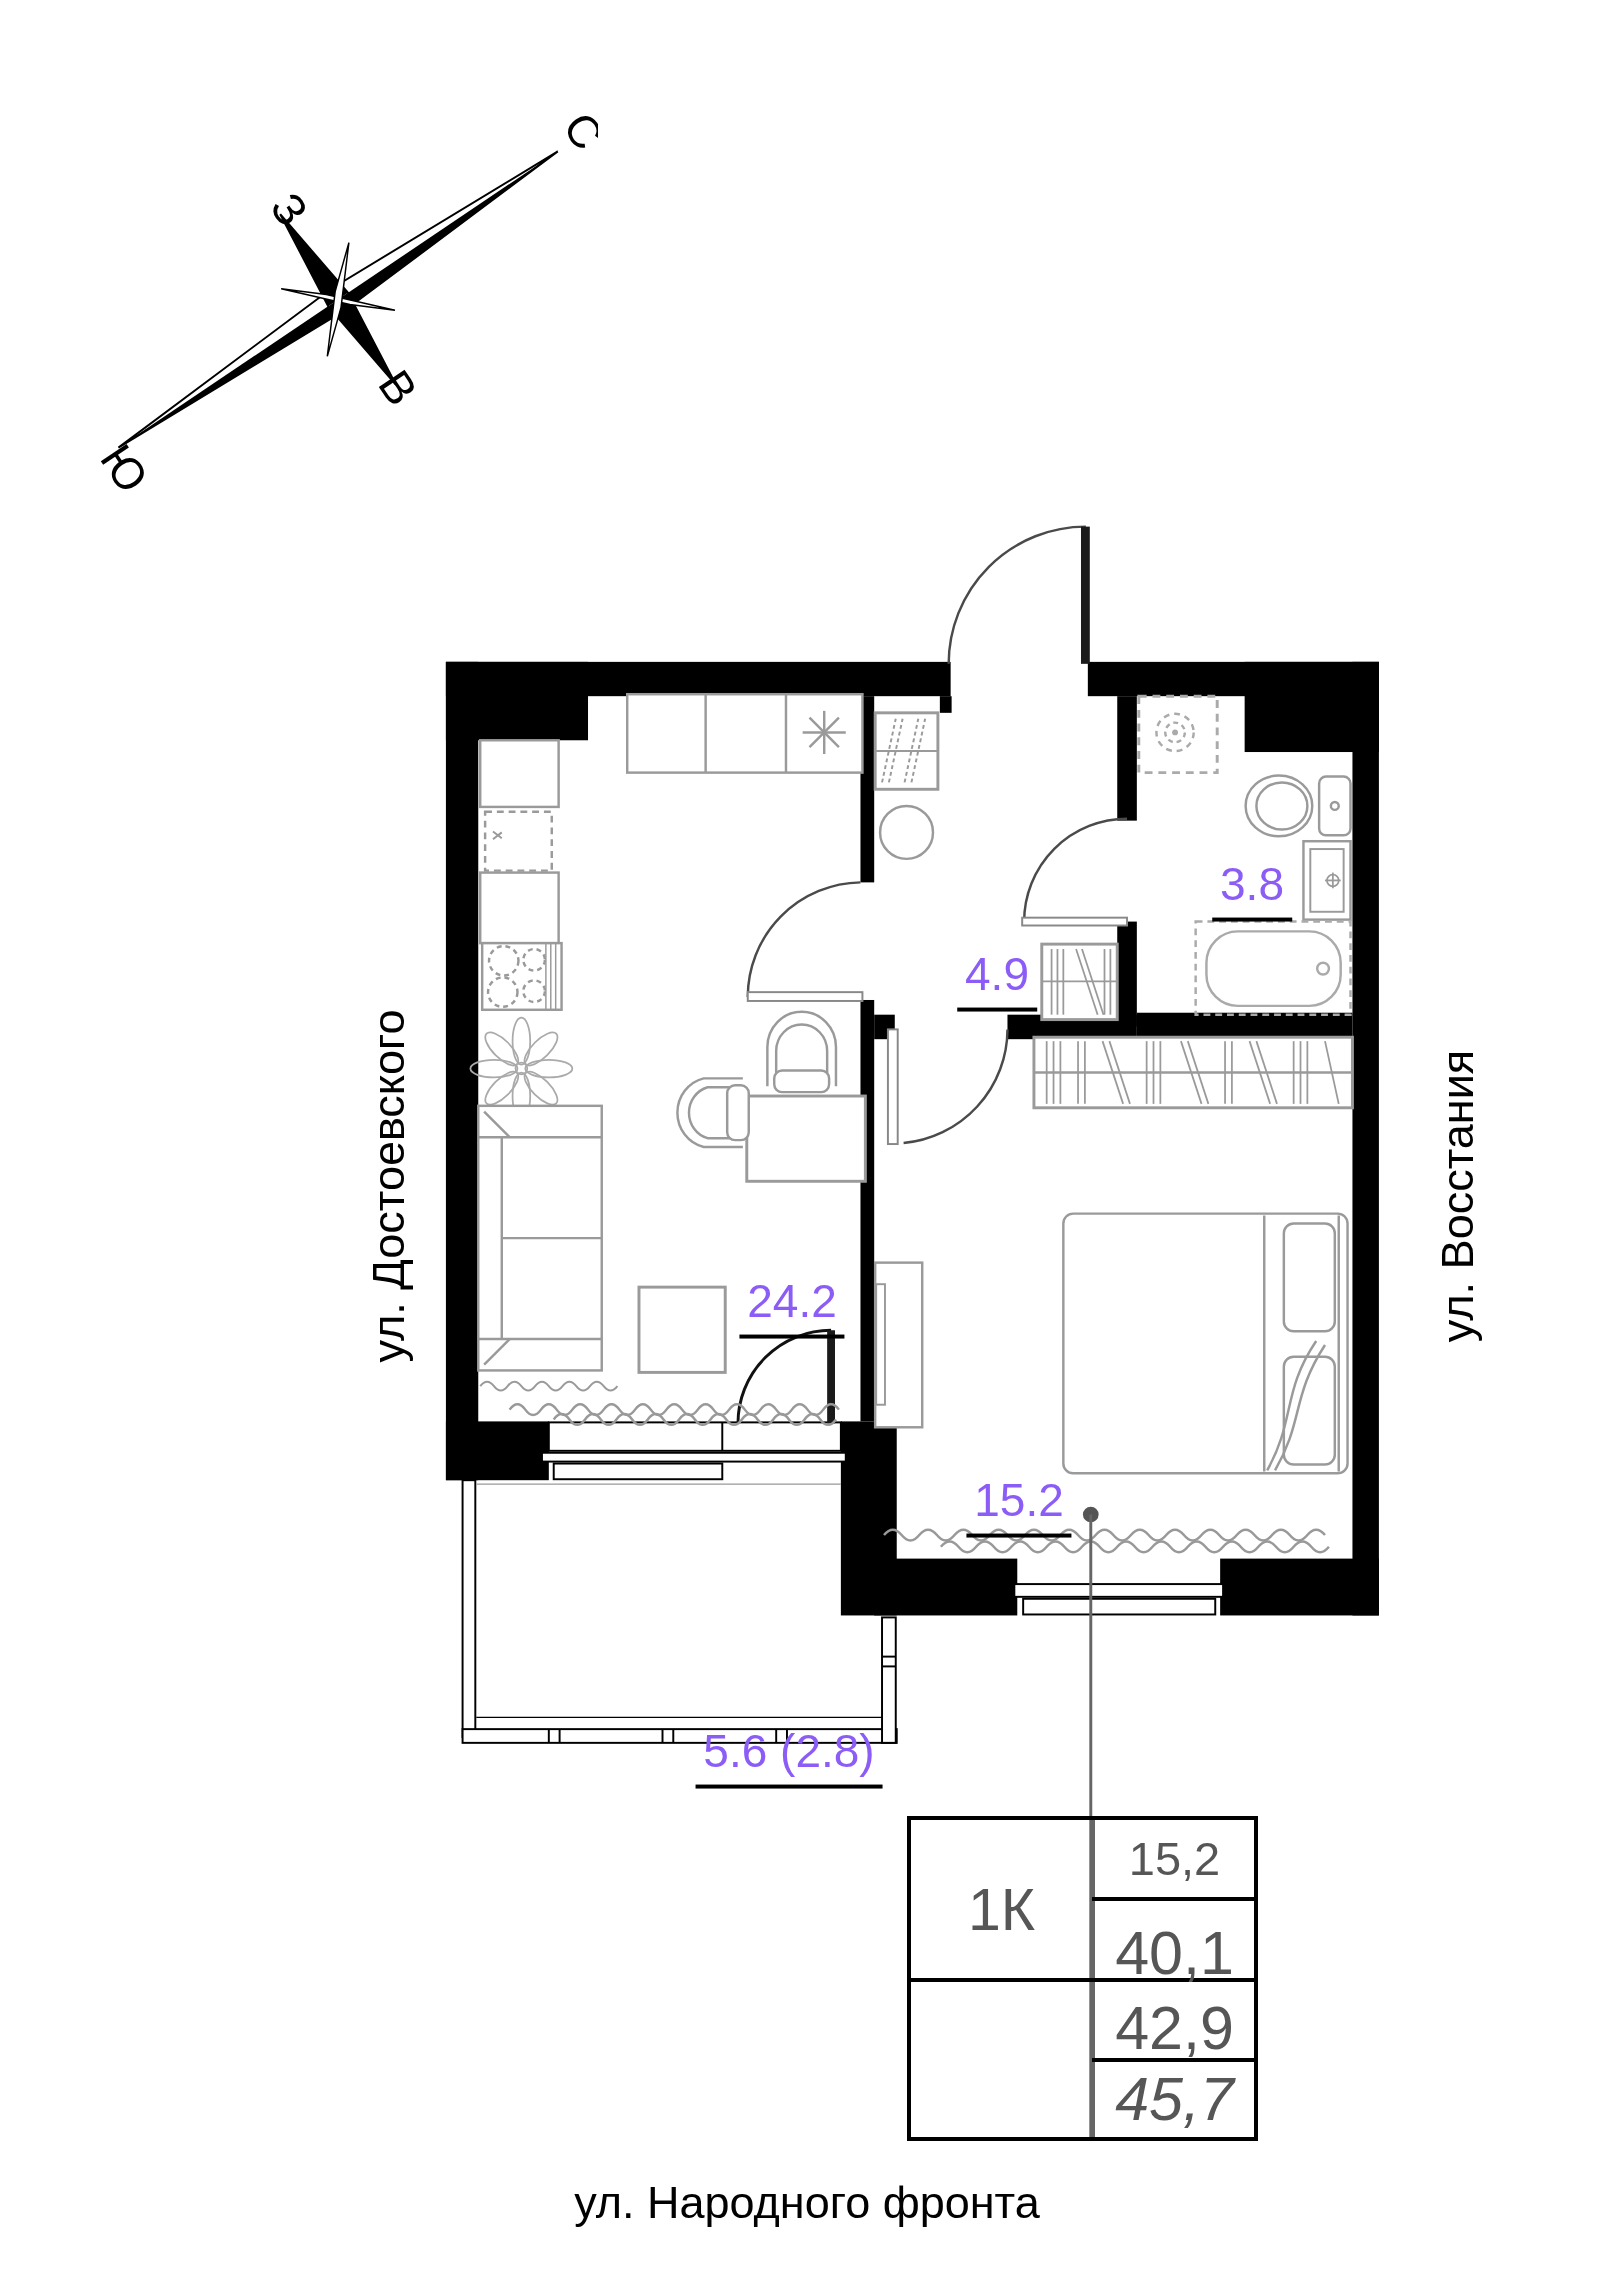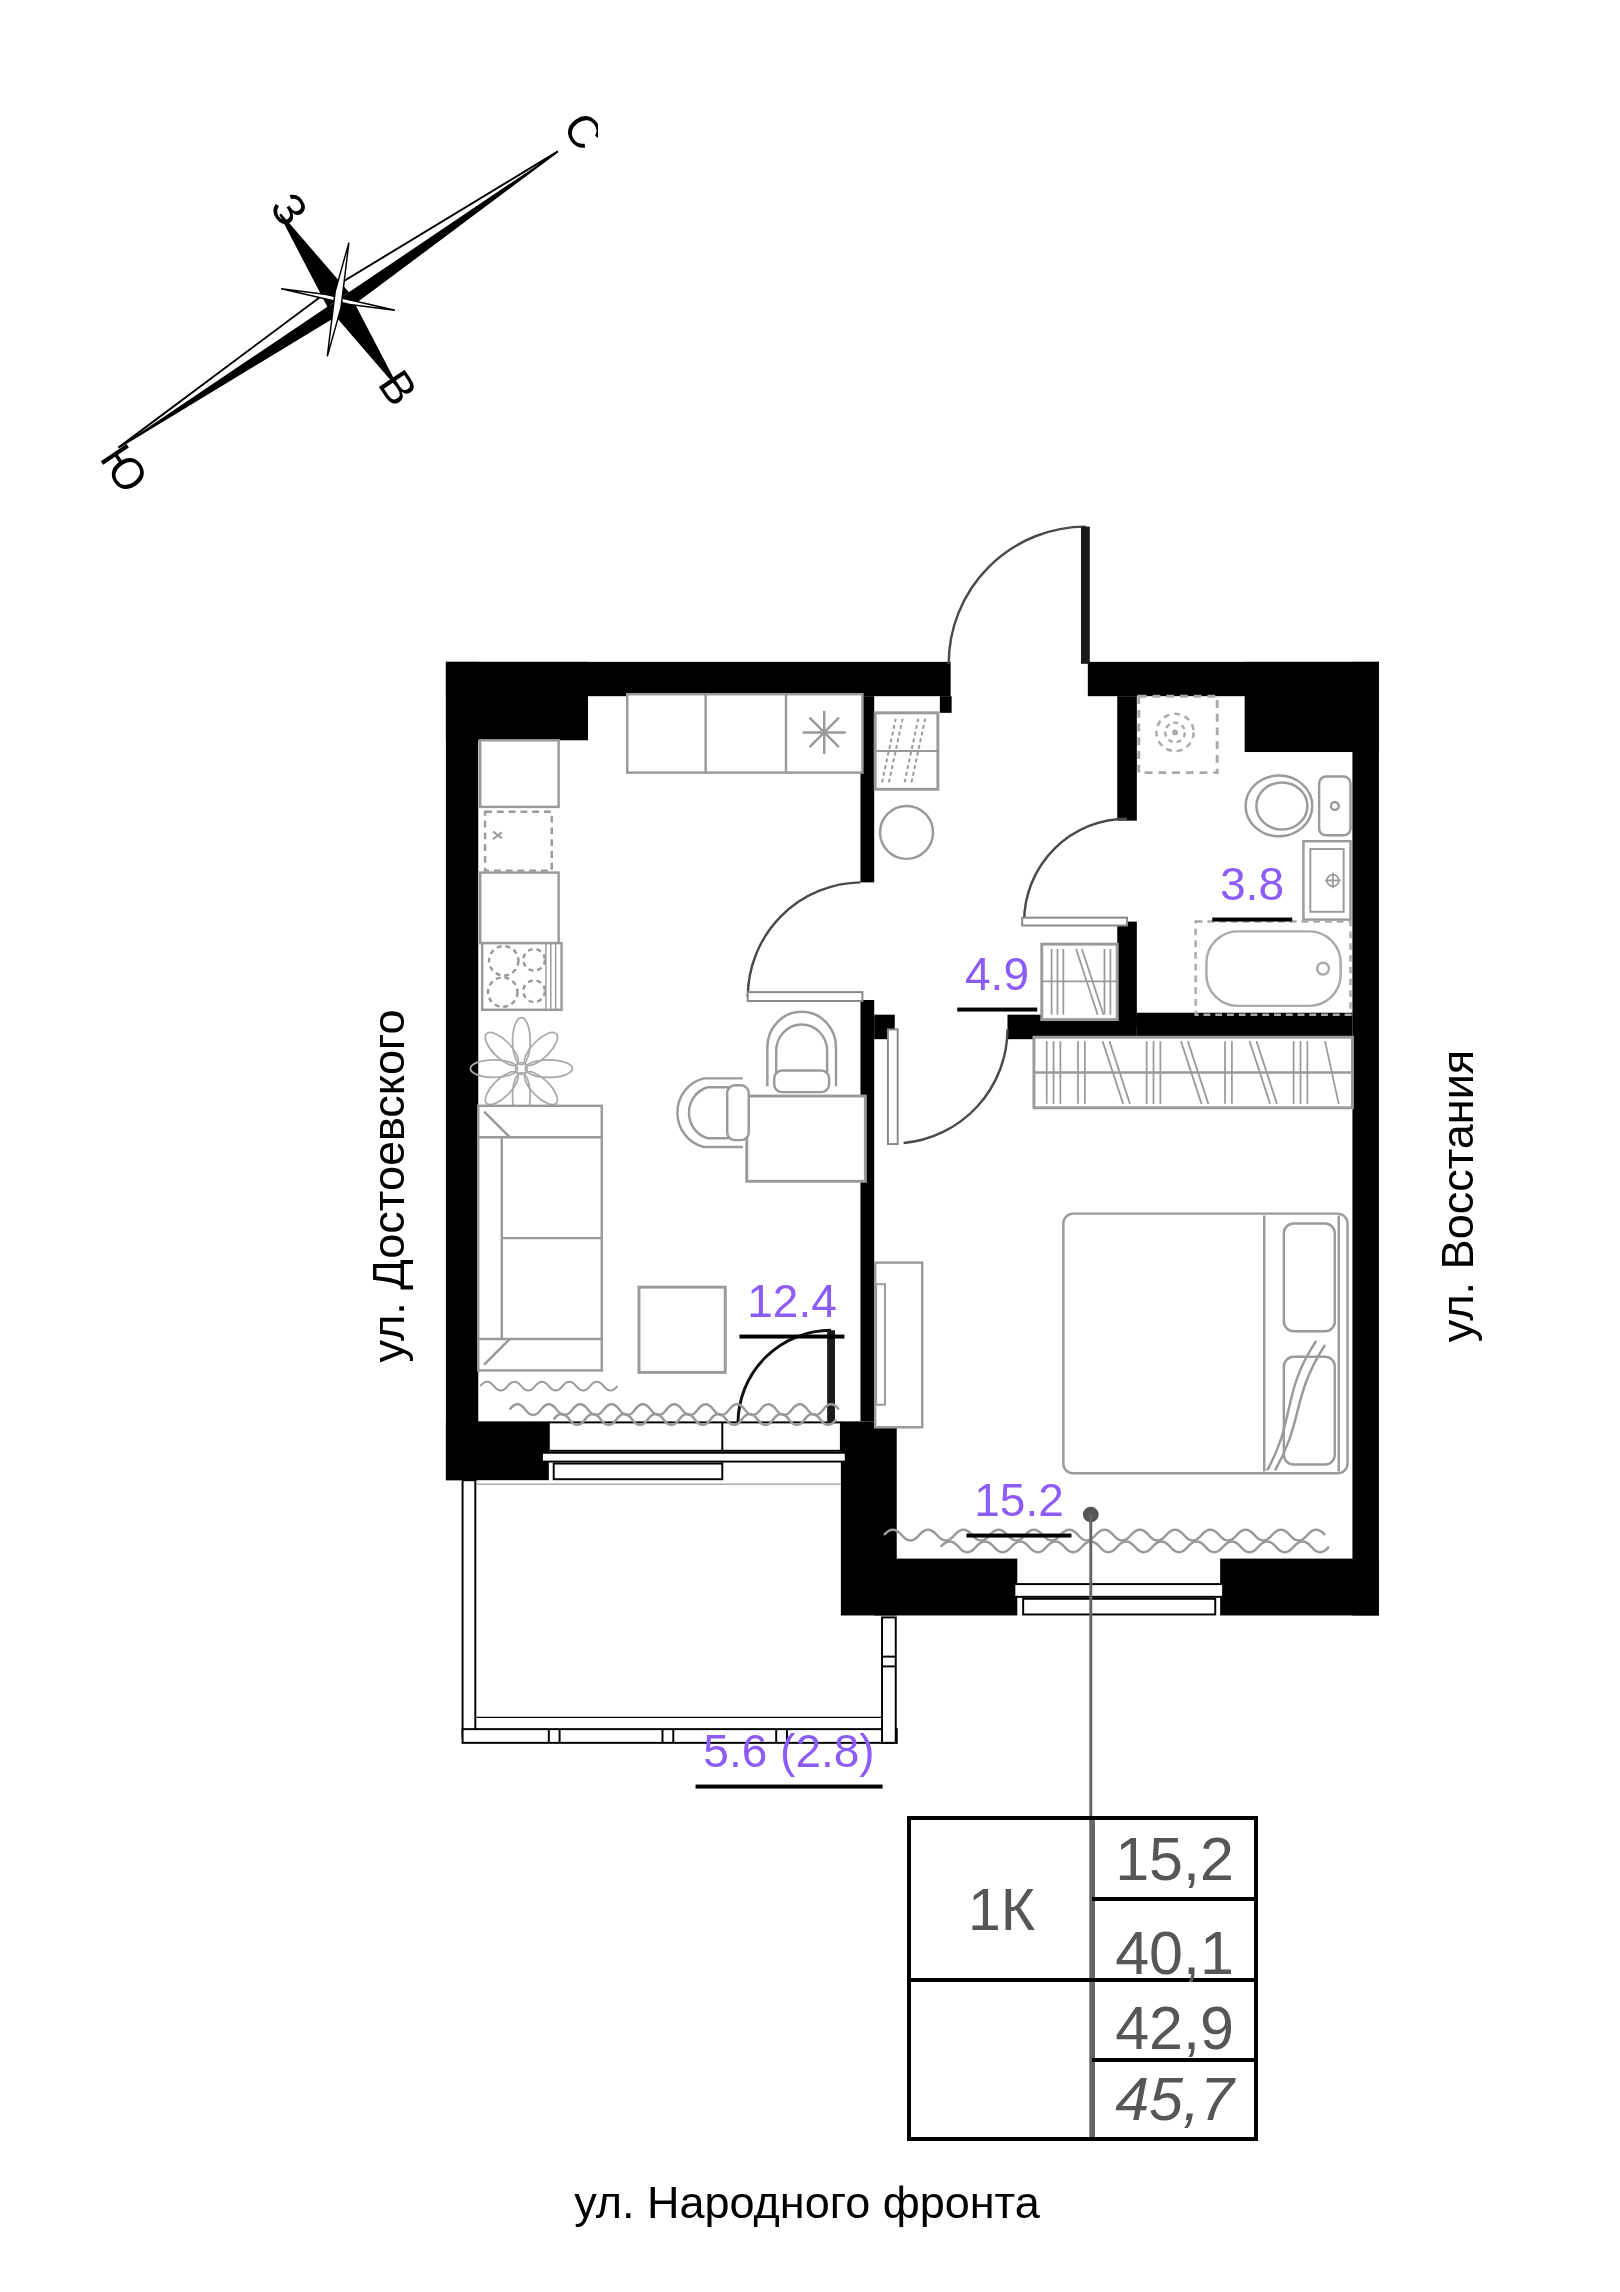--- a/index.html
+++ b/index.html
@@ -15,21 +15,21 @@
   
   .info-table{position:absolute;left:907px;top:1816px;width:351px;height:325px;
               border:4.9px solid #000;box-sizing:border-box;}
   .info-table .vdiv{position:absolute;left:181px;top:0;width:2.9px;height:100%;background:#666;}
   .info-table .hline-full{position:absolute;left:0;top:158px;width:100%;height:3.9px;background:#000;}
   .info-table .hline-r1{position:absolute;left:181px;top:77px;right:0;height:3.9px;background:#000;}
   .info-table .hline-r3{position:absolute;left:181px;top:238px;right:0;height:3.9px;background:#000;}
   .cell{position:absolute;color:#565656;display:flex;align-items:center;justify-content:center;}
   .c-type{left:0;top:0;width:181px;height:179px;font-size:59px;}
   .c-num{left:0;top:162px;width:181px;height:154px;font-size:53px;}
-  .c-v1{left:184px;top:0;right:0;height:77px;font-size:61px;}
+  .c-v1{left:184px;top:0;right:0;height:77px;font-size:47px;}
   .c-v2{left:184px;top:95px;right:0;height:76px;font-size:61px;}
   .c-v3{left:184px;top:162px;right:0;height:92px;font-size:61px;}
   .c-v4{left:184px;top:242px;right:0;height:74px;font-size:61px;font-style:italic;}
 </style>
 </head>
 <body>
 
 <div class="canvas">
 
   <svg class="plan-svg" width="1620" height="2293" viewBox="0 0 1653 2339">
@@ -286,21 +286,21 @@
       <text x="0" y="0" transform="translate(192,152) rotate(56)">З</text>
       <text x="0" y="0" transform="translate(303,334) rotate(56)">В</text>
       <text x="0" y="0" transform="translate(24,416) rotate(56)">Ю</text>
     </g>
   </svg>
 
   <div class="label street vert" style="left:389px;top:1186px;">ул. Достоевского</div>
   <div class="label street vert" style="left:1458px;top:1196px;">ул. Восстания</div>
   <div class="label street" style="left:807px;top:2203px;">ул. Народного фронта</div>
 
-  <div class="area-label" style="left:792px;top:1306px;">12.4</div>
+  <div class="area-label" style="left:792px;top:1306px;">24.2</div>
   <div class="area-label" style="left:1019px;top:1505px;">15.2</div>
   <div class="area-label" style="left:997px;top:979px;">4.9</div>
   <div class="area-label" style="left:1252px;top:889px;">3.8</div>
   <div class="area-label" style="left:789px;top:1712px;margin-top:44px;">5.6 (2.8)</div>
 
   <div class="info-table">
     <div class="vdiv"></div>
     <div class="hline-full"></div>
     <div class="hline-r1"></div>
     <div class="hline-r3"></div>

